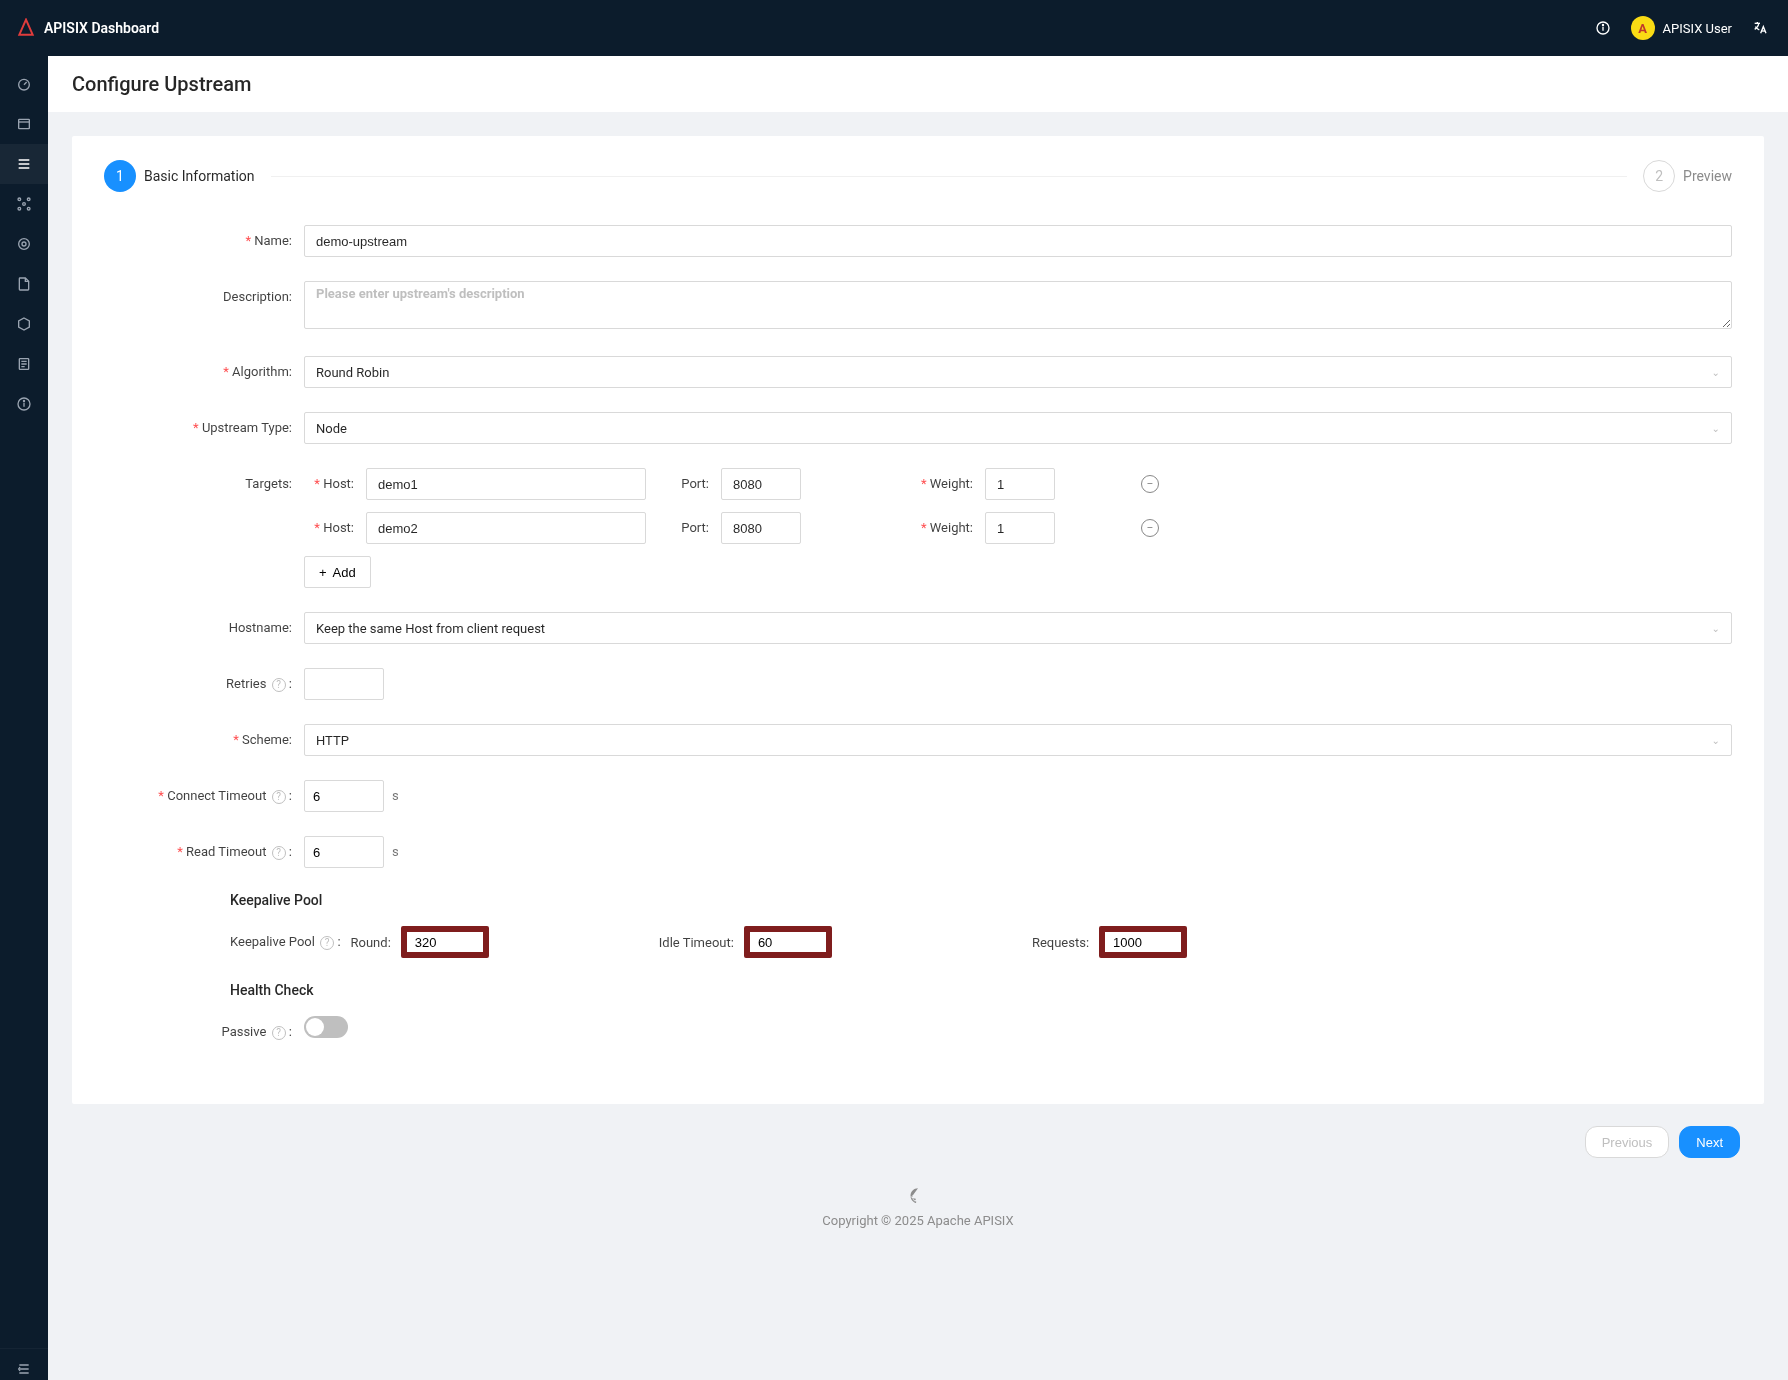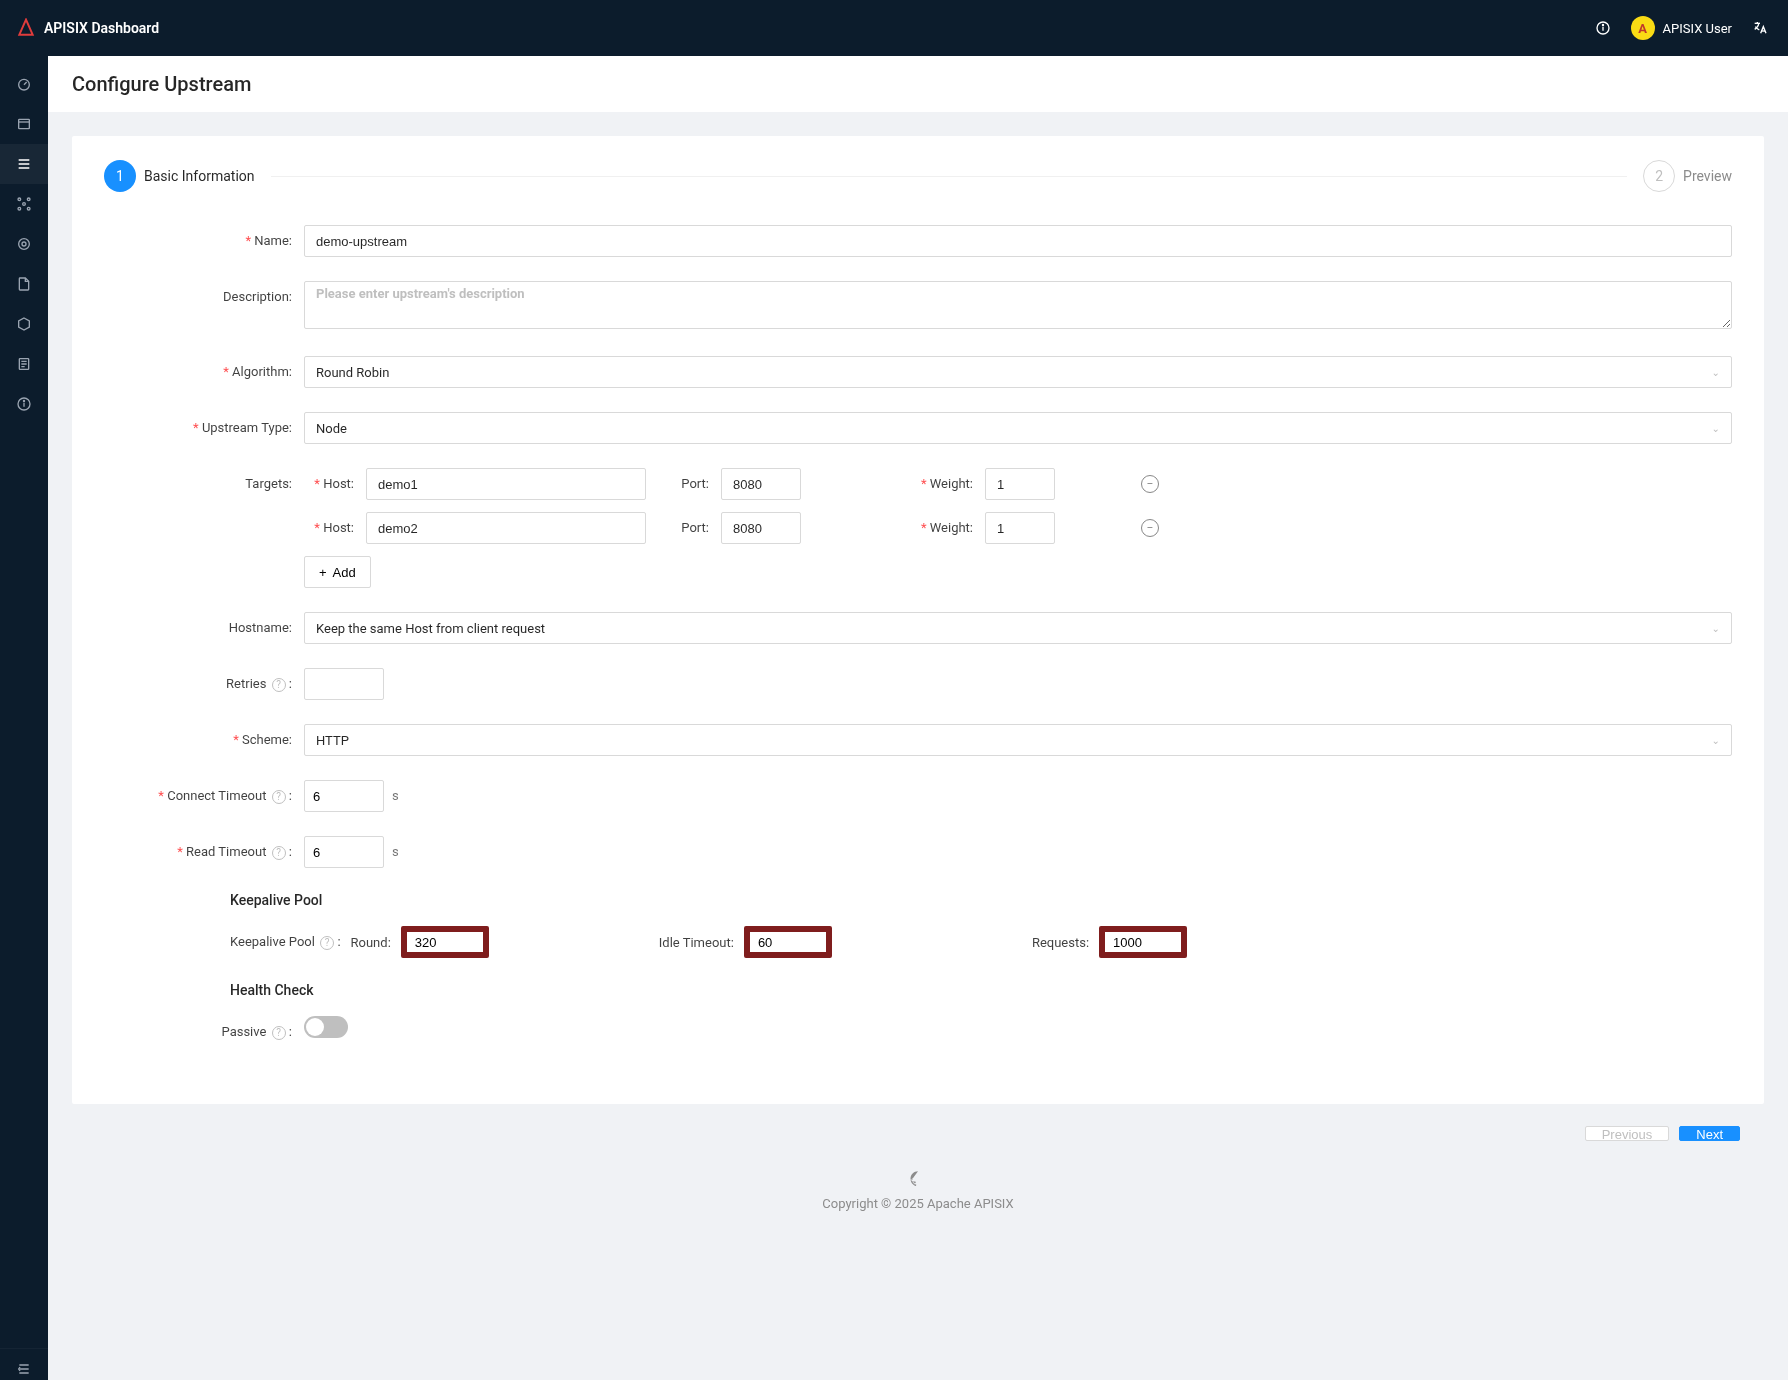--- a/index.html
+++ b/index.html
@@ -214,22 +214,22 @@
 
   
   .footer-bar {
     position: sticky;
     bottom: 0;
     margin-top: 12px;
     padding: 10px 24px;
     display: flex; justify-content: flex-end; gap: 10px;
   }
   .btn {
-    height: 15px; padding: 0 16px;
-    border: 1px solid #d9d9d9; border-radius: 2px;
+    height: 32px; padding: 0 16px;
+    border: 1px solid #d9d9d9; border-radius: 12px;
     background: #fff; cursor: pointer; font-size: 13px;
   }
   .btn[disabled] { color: #bfbfbf; cursor: not-allowed; }
   .btn.primary {
     border-color: #1890ff; background: #1890ff; color: #fff;
   }
 
   
   .page-footer {
     text-align: center;

